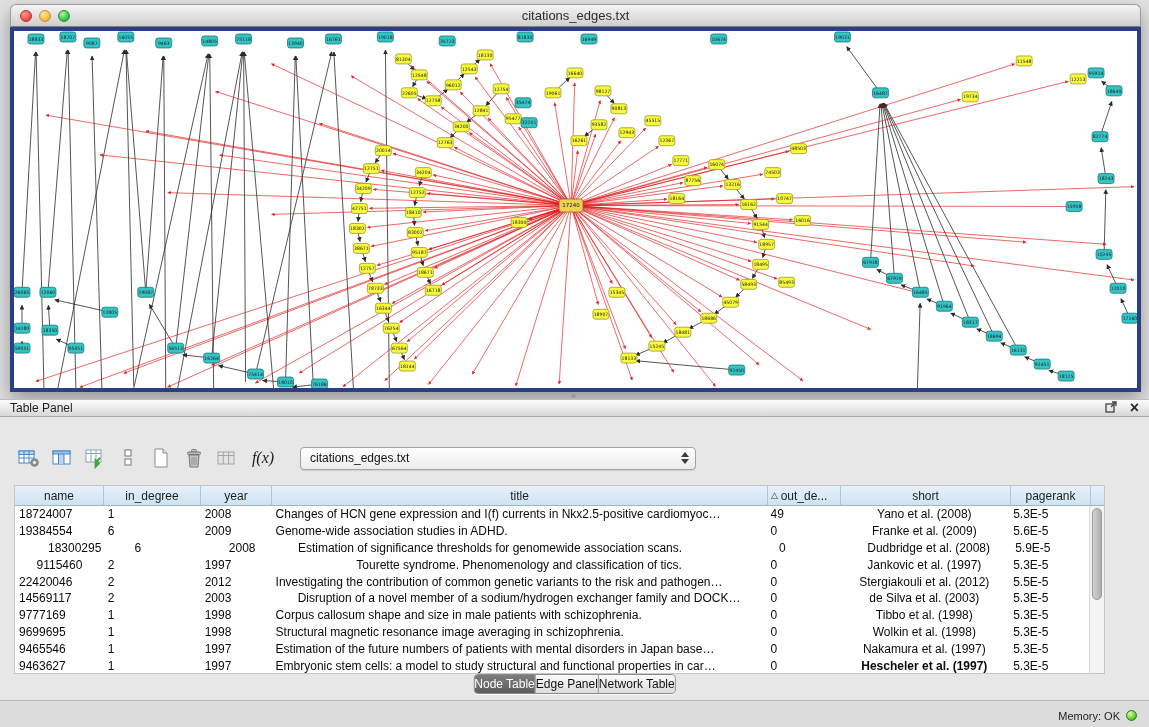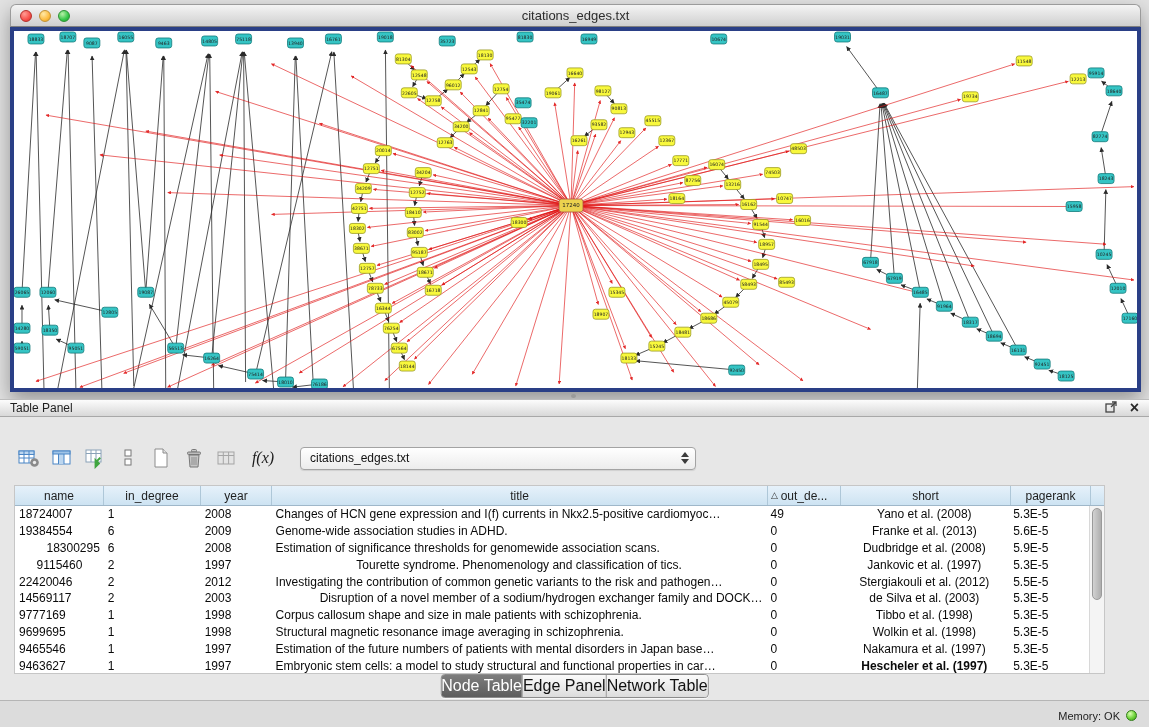--- a/index.html
+++ b/index.html
@@ -38,21 +38,21 @@
   .thead{display:flex;height:20px;background:linear-gradient(#e6f1fa,#cde3f2);border-bottom:1px solid #9fb7c9}
   .th{font-size:12px;color:#1e1e1e;display:flex;align-items:center;justify-content:center;border-right:1px solid #aec7d8;position:relative;height:100%}
   .sort{font-size:9px;color:#333;position:absolute;left:3px;top:4px}
   .tbody{position:absolute;top:20px;left:0;right:15px;bottom:0;overflow:hidden;background:#fff}
   .tr{display:flex;height:16.8px;align-items:center}
   .td{font-size:12px;color:#0a0a0a;white-space:nowrap;overflow:hidden;padding:0 4px}
   .vscroll{position:absolute;right:0;top:20px;bottom:0;width:15px;background:#f4f4f4;border-left:1px solid #d8d8d8}
   .vthumb{position:absolute;left:2px;right:2px;top:2px;height:92px;border-radius:6px;background:linear-gradient(90deg,#d2d2d2,#aeaeae);border:1px solid #9a9a9a}
 
   .tabs{position:absolute;left:50%;top:257px;transform:translateX(-50%);display:flex;border:1px solid #8c8c8c;border-radius:4px;overflow:hidden;box-shadow:0 1px 0 rgba(255,255,255,.7)}
-  .tab{font-size:16px;padding:2px 0;background:linear-gradient(#fbfbfb,#dcdcdc);color:#111;border-left:1px solid #9a9a9a}
+  .tab{font-size:12px;padding:2px 0;background:linear-gradient(#fbfbfb,#dcdcdc);color:#111;border-left:1px solid #9a9a9a}
   .tab:first-child{border-left:none}
   .tab.sel{background:linear-gradient(#7d7d7d,#5d5d5d);color:#fff}
 
   .statusbar{position:absolute;left:0;top:700px;width:100%;height:30px;background:#dcdcdc;border-top:1px solid #b5b5b5;display:flex;align-items:center;justify-content:flex-end;padding:0 12px;gap:6px;font-size:11px;color:#1e1e1e}
   .dot{width:11px;height:11px;border-radius:50%;background:radial-gradient(circle at 35% 30%,#dcffb4,#6ed43a 55%,#3e9a1e);border:1px solid #2f7d15}
 </style>
 </head>
 <body>
 
 <div class="screen">
@@ -624,25 +624,25 @@
             <div class="td" style="width: 73px; text-align: left;">49</div>
             <div class="td" style="width: 170px; text-align: center;">Yano et al. (2008)</div>
             <div class="td" style="width: 80px; text-align: left;">5.3E-5</div>
           </div>
           <div class="tr">
             <div class="td" style="width: 89px; text-align: left;">19384554</div>
             <div class="td" style="width: 97px; text-align: left;">6</div>
             <div class="td" style="width: 71px; text-align: left;">2009</div>
             <div class="td" style="width: 496px; text-align: left;">Genome-wide association studies in ADHD.</div>
             <div class="td" style="width: 73px; text-align: left;">0</div>
-            <div class="td" style="width: 170px; text-align: center;">Franke et al. (2013)</div>
+            <div class="td" style="width: 170px; text-align: center;">Franke et al. (2009)</div>
             <div class="td" style="width: 80px; text-align: left;">5.6E-5</div>
           </div>
           <div class="tr">
-            <div class="td" style="width: 89px; text-align: right;">18300295</div>
+            <div class="td" style="width: 89px; text-align: left; margin-left: 29px;">18300295</div>
             <div class="td" style="width: 97px; text-align: left;">6</div>
             <div class="td" style="width: 71px; text-align: left;">2008</div>
             <div class="td" style="width: 496px; text-align: left;">Estimation of significance thresholds for genomewide association scans.</div>
             <div class="td" style="width: 73px; text-align: left;">0</div>
             <div class="td" style="width: 170px; text-align: center;">Dudbridge et al. (2008)</div>
             <div class="td" style="width: 80px; text-align: left;">5.9E-5</div>
           </div>
           <div class="tr">
             <div class="td" style="width: 89px; text-align: center;">9115460</div>
             <div class="td" style="width: 97px; text-align: left;">2</div>
@@ -658,21 +658,21 @@
             <div class="td" style="width: 71px; text-align: left;">2012</div>
             <div class="td" style="width: 496px; text-align: left;">Investigating the contribution of common genetic variants to the risk and pathogen…</div>
             <div class="td" style="width: 73px; text-align: left;">0</div>
             <div class="td" style="width: 170px; text-align: center;">Stergiakouli et al. (2012)</div>
             <div class="td" style="width: 80px; text-align: left;">5.5E-5</div>
           </div>
           <div class="tr">
             <div class="td" style="width: 89px; text-align: left;">14569117</div>
             <div class="td" style="width: 97px; text-align: left;">2</div>
             <div class="td" style="width: 71px; text-align: left;">2003</div>
-            <div class="td" style="width: 496px; text-align: right;">Disruption of a novel member of a sodium/hydrogen exchanger family and DOCK…</div>
+            <div class="td" style="width: 496px; text-align: center;">Disruption of a novel member of a sodium/hydrogen exchanger family and DOCK…</div>
             <div class="td" style="width: 73px; text-align: left;">0</div>
             <div class="td" style="width: 170px; text-align: center;">de Silva et al. (2003)</div>
             <div class="td" style="width: 80px; text-align: left;">5.3E-5</div>
           </div>
           <div class="tr">
             <div class="td" style="width: 89px; text-align: left;">9777169</div>
             <div class="td" style="width: 97px; text-align: left;">1</div>
             <div class="td" style="width: 71px; text-align: left;">1998</div>
             <div class="td" style="width: 496px; text-align: left;">Corpus callosum shape and size in male patients with schizophrenia.</div>
             <div class="td" style="width: 73px; text-align: left;">0</div>

